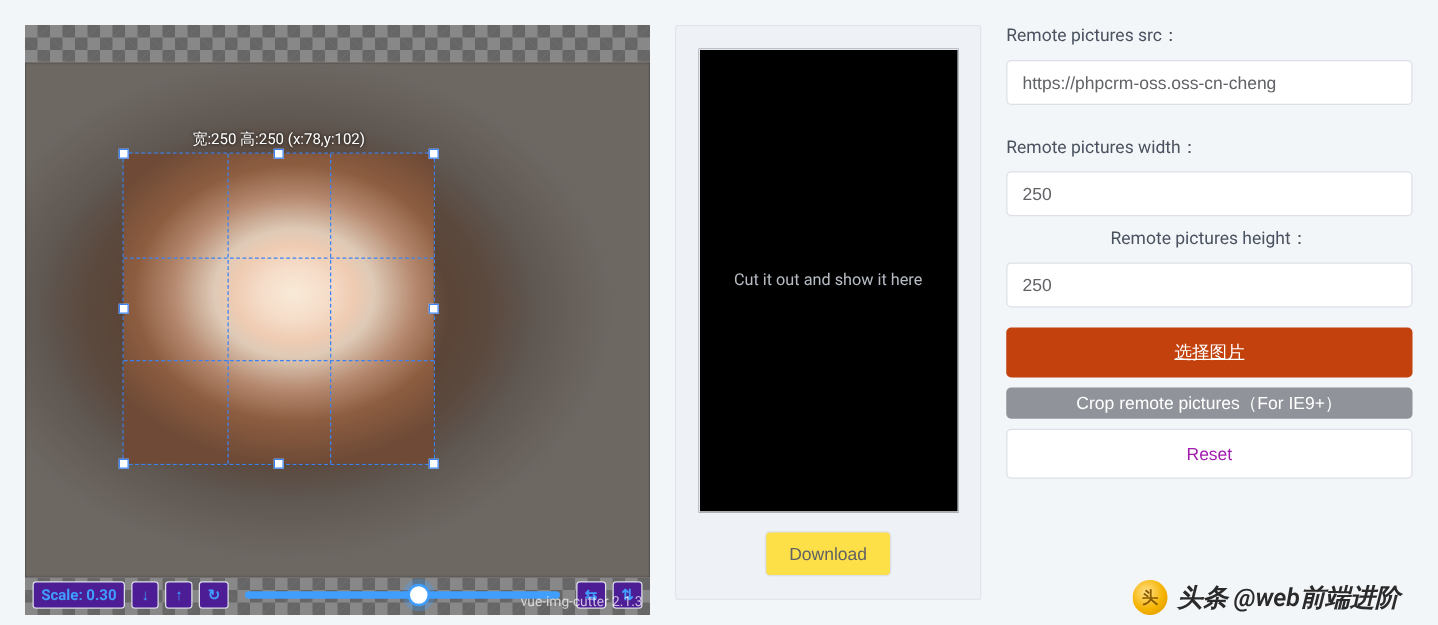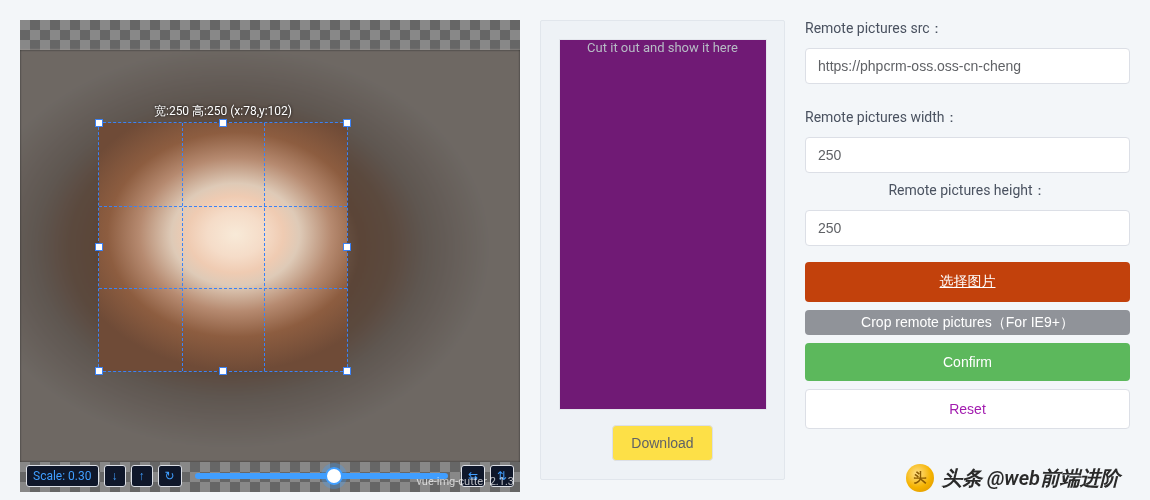--- a/index.html
+++ b/index.html
@@ -51,23 +51,23 @@
     .crop-label {
       position:absolute; top:-20px; left:50%; transform:translateX(-50%);
       color:#fff; font-size:12px; white-space:nowrap; text-shadow:0 0 3px #000;
     }
     
     .toolbar-bottom {
       position: absolute; left: 0; right: 0; bottom: 3px; display: flex; align-items: center;
       gap: 5px; padding: 0 6px; z-index: 10; height: 26px;
     }
     .btn-sm {
-      background: #0f172a; border: 1px solid #dcdfe6; border-radius: 3px; height: 22px;
+      background: #4c1d95; border: 1px solid #dcdfe6; border-radius: 3px; height: 22px;
       min-width: 22px; padding: 0 6px; font-size: 12px; color: #409eff; display: inline-flex;
-      align-items: center; justify-content: center; cursor: pointer;
+      align-items: center; justify-content: center; cursor: pointer; font-weight: bold;
     }
     .scale-label { color: #409eff; }
     .slider-wrap { flex: 1; display: flex; align-items: center; padding: 0 8px; }
     .slider-track {
       position: relative; height: 6px; background: #409eff; border-radius: 3px; flex: 1;
     }
     .slider-thumb {
       position: absolute; top: 50%; left: 55%; transform: translate(-50%,-50%);
       width: 18px; height: 18px; border-radius: 50%; background: #fff;
       border: 2px solid #409eff; box-shadow: 0 0 0 4px rgba(64,158,255,0.3);
@@ -75,22 +75,22 @@
     .watermark {
       position:absolute; right:6px; bottom:4px; color: rgba(255,255,255,0.7); font-size: 11px; z-index: 10;
     }
     
     
     .preview-panel {
       width: 245px; background:#eef2f6; border:1px solid #e1e6ec; border-radius:2px;
       display:flex; flex-direction:column; align-items:center; padding:18px;
     }
     .preview-box {
-      background:#701a75; border:1px solid #e4e7ed; width: 208px; flex:1;
-      display:flex; align-items:flex-start; justify-content:center; color:#b7bcc5; font-size: 13px;
+      background:#000000; border:1px solid #e4e7ed; width: 208px; flex:1;
+      display:flex; align-items:center; justify-content:center; color:#b7bcc5; font-size: 13px;
     }
     .download-btn {
       margin-top: 15px; background:#fde047; border:1px solid #dcdfe6; color:#606266;
       border-radius:4px; padding: 9px 18px; font-size:14px; cursor:pointer;
     }
     
     
     .form-panel { flex:1; display:flex; flex-direction:column; gap:8px; }
     .label { font-size: 14px; color:#4a5260; margin-bottom:2px; }
     .input {
@@ -185,21 +185,20 @@
     <input class="input" value="https://phpcrm-oss.oss-cn-cheng" style="">
 
     <div class="label" style="margin-top:17px;">Remote pictures width：</div>
     <input class="input" value="250" style="">
 
     <div class="label" style="margin-top:1px;text-align:center;">Remote pictures height：</div>
     <input class="input" value="250" style="">
 
     <button class="btn btn-primary" style="margin-top:8px;">选择图片</button>
     <button class="btn btn-info">Crop remote pictures（For IE9+）</button>
-    <button class="btn btn-success">Confirm</button>
     <button class="btn btn-reset">Reset</button>
   </div>
 </div>
 
 <div class="footer-credit">
   <span class="logo">头</span>
   <span>头条 @web前端进阶</span>
 </div>
 
 </body></html>

